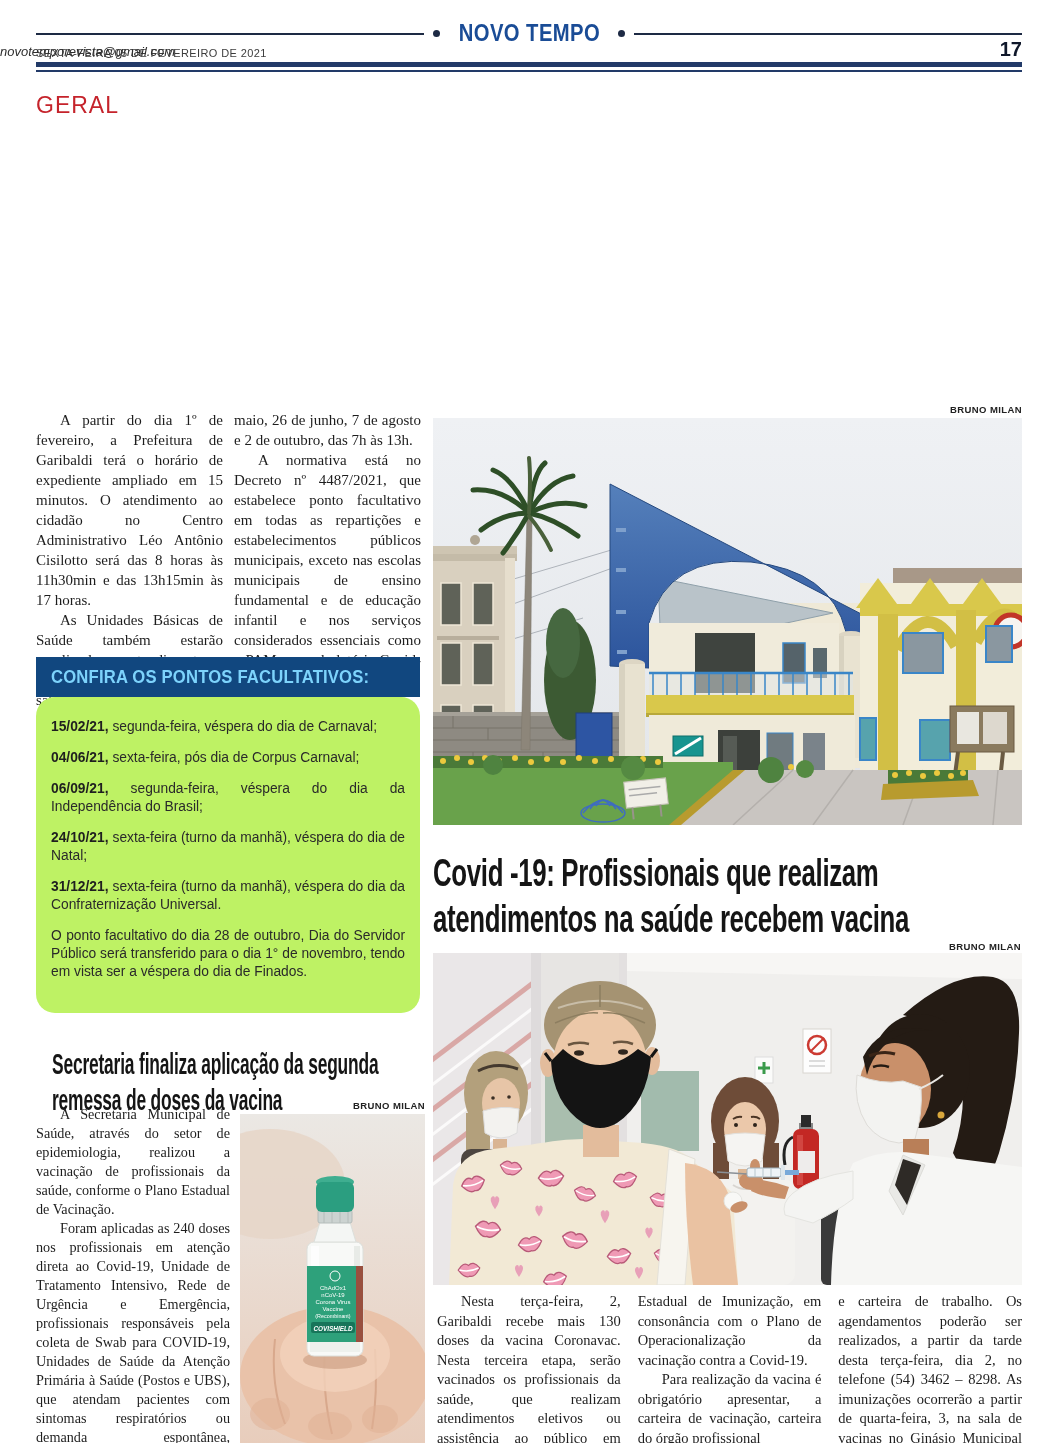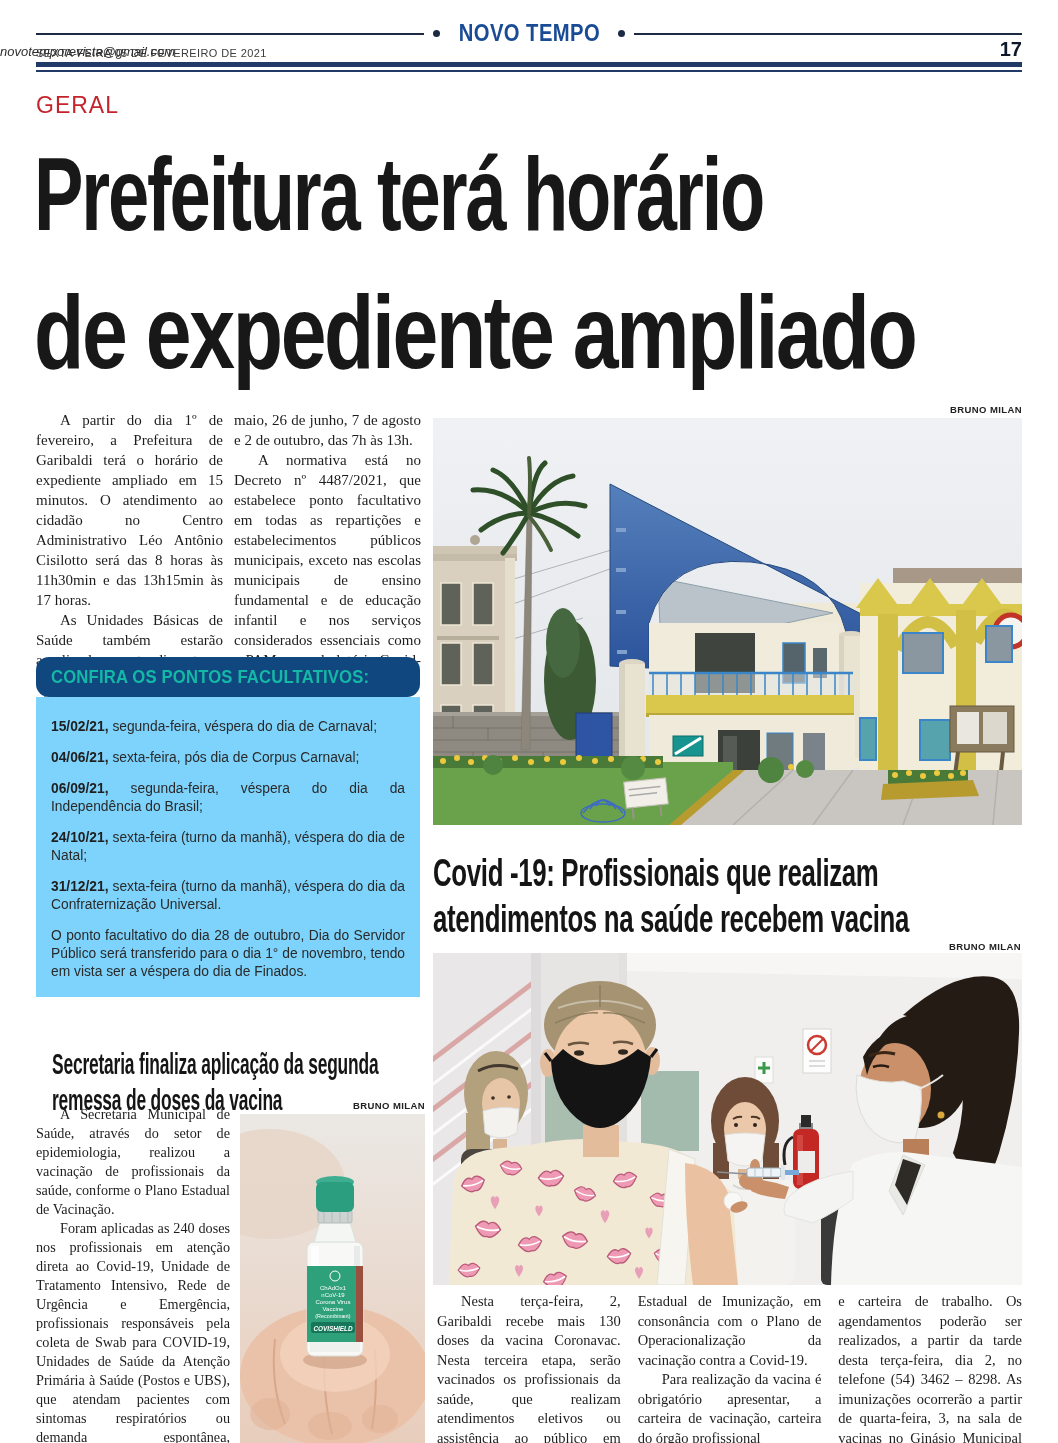--- a/index.html
+++ b/index.html
@@ -28,23 +28,23 @@
   
   .serif{font-family:"Liberation Serif",serif;text-align:justify;color:#1d1d1d;}
   .serif p{margin:0;}
   .serif p.ind{text-indent:24px;}
 
   .main-cols{top:410px;left:36px;width:389px;display:flex;gap:11px;font-size:15px;line-height:20px;}
   .main-cols .mcol{width:187px;}
 
   
   .fac-box{top:657px;left:36px;width:384px;}
-  .fac-head{background:#11477f;color:#14b8a6;height:40px;display:flex;align-items:center;padding:0 15px;border-radius:13px;}
+  .fac-head{background:#11477f;color:#7dd3fc;height:40px;display:flex;align-items:center;padding:0 15px;}
   .fac-head span{font-weight:bold;font-size:18.5px;letter-spacing:.2px;transform:scaleX(.9);transform-origin:left center;white-space:nowrap;}
-  .fac-body{background:#7dd3fc;padding:21px 15px 16px;}
+  .fac-body{background:#bef264;padding:21px 15px 32px;border-radius:19px;}
   .fac-body p{margin:0 0 13px;font-size:13.8px;line-height:18px;text-align:justify;color:#2a2a2a;}
   .fac-body p:last-child{margin-bottom:0;}
   .fac-body b{color:#1f1f1f;}
 
   
   .subhead{color:#151515;font-weight:bold;}
   .subhead .shl{display:block;white-space:nowrap;transform-origin:left center;}
   .sec-head{top:1030px;left:36px;font-size:29px;line-height:36px;}
   .sec-head .shl{transform:scaleX(.60);letter-spacing:-.3px;}
   .covid-head{top:850px;left:433px;font-size:38px;line-height:46px;}
@@ -79,24 +79,20 @@
     <div class="mast-title">NOVO TEMPO</div>
     <div class="mdot"></div>
     <div class="mline"></div>
   </div>
   <div class="abs mast-date">SEXTA-FEIRA 05 DE FEVEREIRO DE 2021</div>
   <div class="abs mast-email">novotemporevista@gmail.com</div>
   <div class="abs mast-page">17</div>
   <div class="abs mast-rule"></div>
   <div class="abs section-label">GERAL</div>
 
-  <h1 class="abs headline" style="margin:0;font-weight:bold;">
-    <span class="hl hl1">Prefeitura terá horário</span>
-    <span class="hl hl2">de expediente ampliado</span>
-  </h1>
 
   <div class="abs main-cols serif">
     <div class="mcol">
       <p class="ind">A partir do dia 1º de fevereiro, a Prefeitura de Garibaldi terá o horário de expediente ampliado em 15 minutos. O atendimento ao cidadão no Centro Administrativo Léo Antônio Cisilotto será das 8 horas às 11h30min e das 13h15min às 17 horas.</p>
       <p class="ind">As Unidades Básicas de Saúde também estarão ampliando o atendimento a comunidade nos seguintes sábados, 10 de abril, 8 de</p>
     </div>
     <div class="mcol">
       <p>maio, 26 de junho, 7 de agosto e 2 de outubro, das 7h às 13h.</p>
       <p class="ind">A normativa está no Decreto nº 4487/2021, que estabelece ponto facultativo em todas as repartições e estabelecimentos públicos municipais, exceto nas escolas municipais de ensino fundamental e de educação infantil e nos serviços considerados essenciais como o PAM e o ambulatório Covid-19, que atendem 24h.</p>
     </div>

